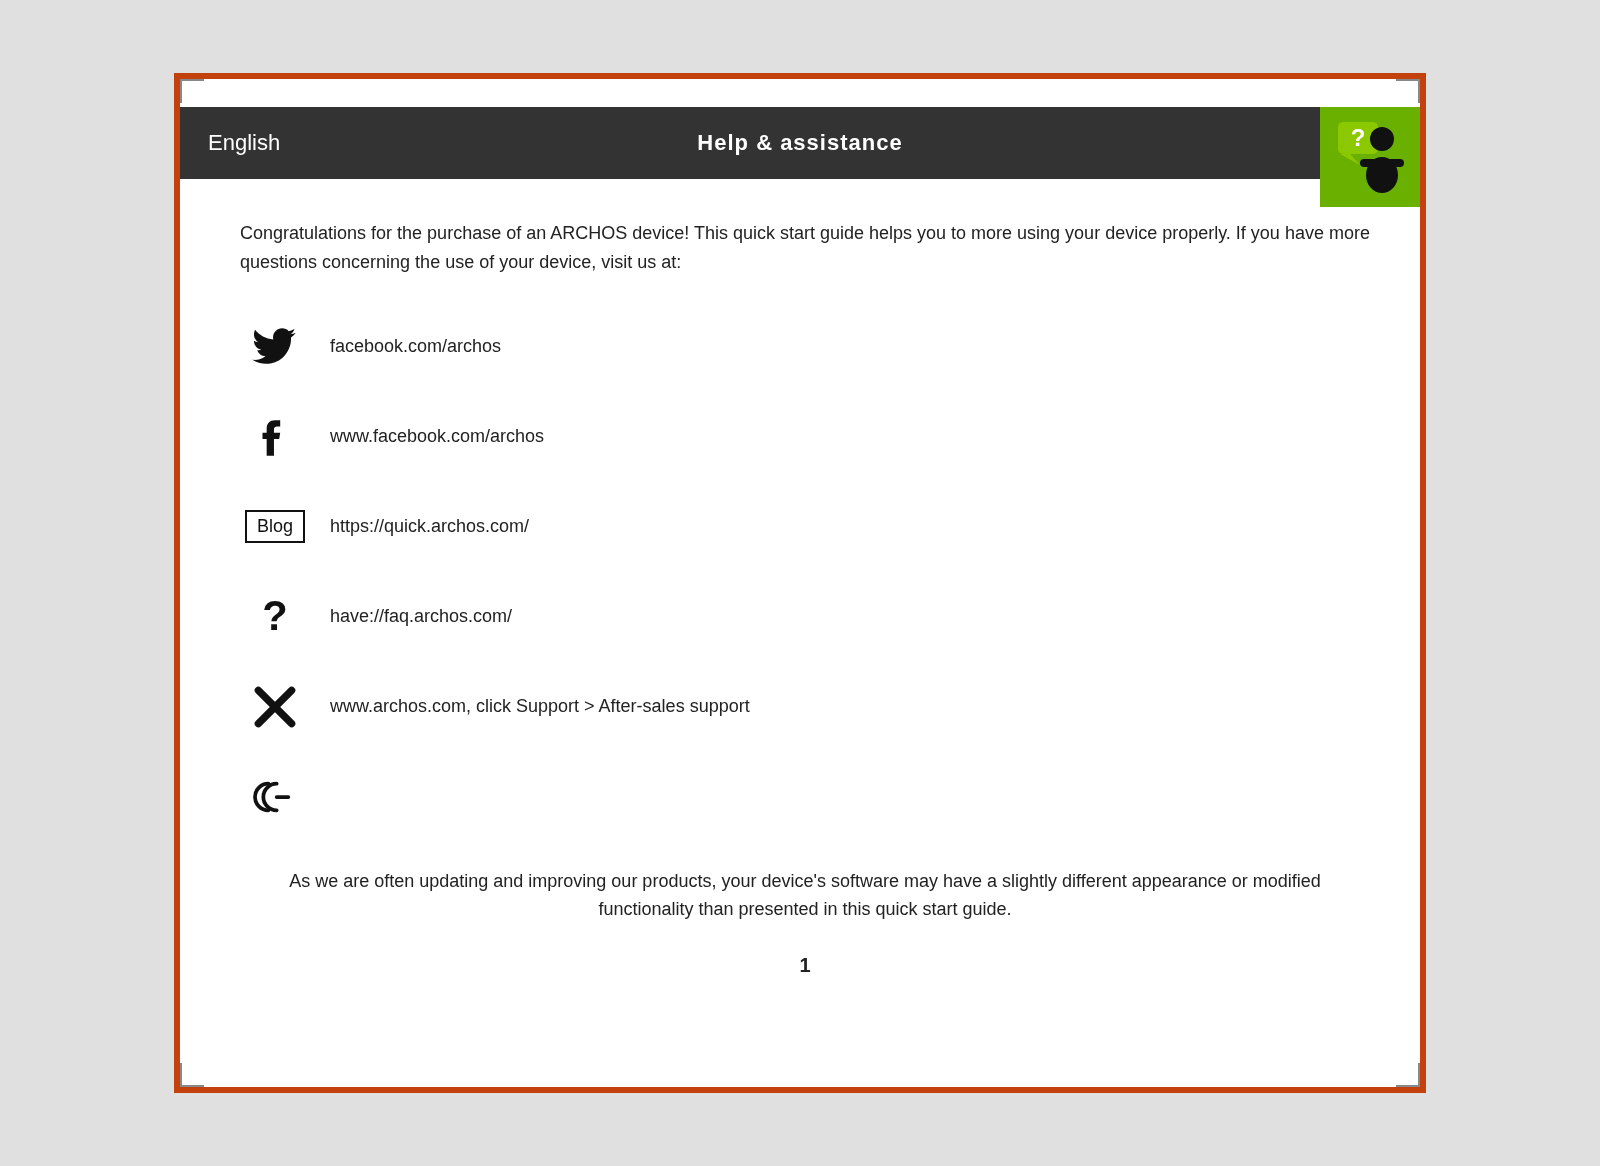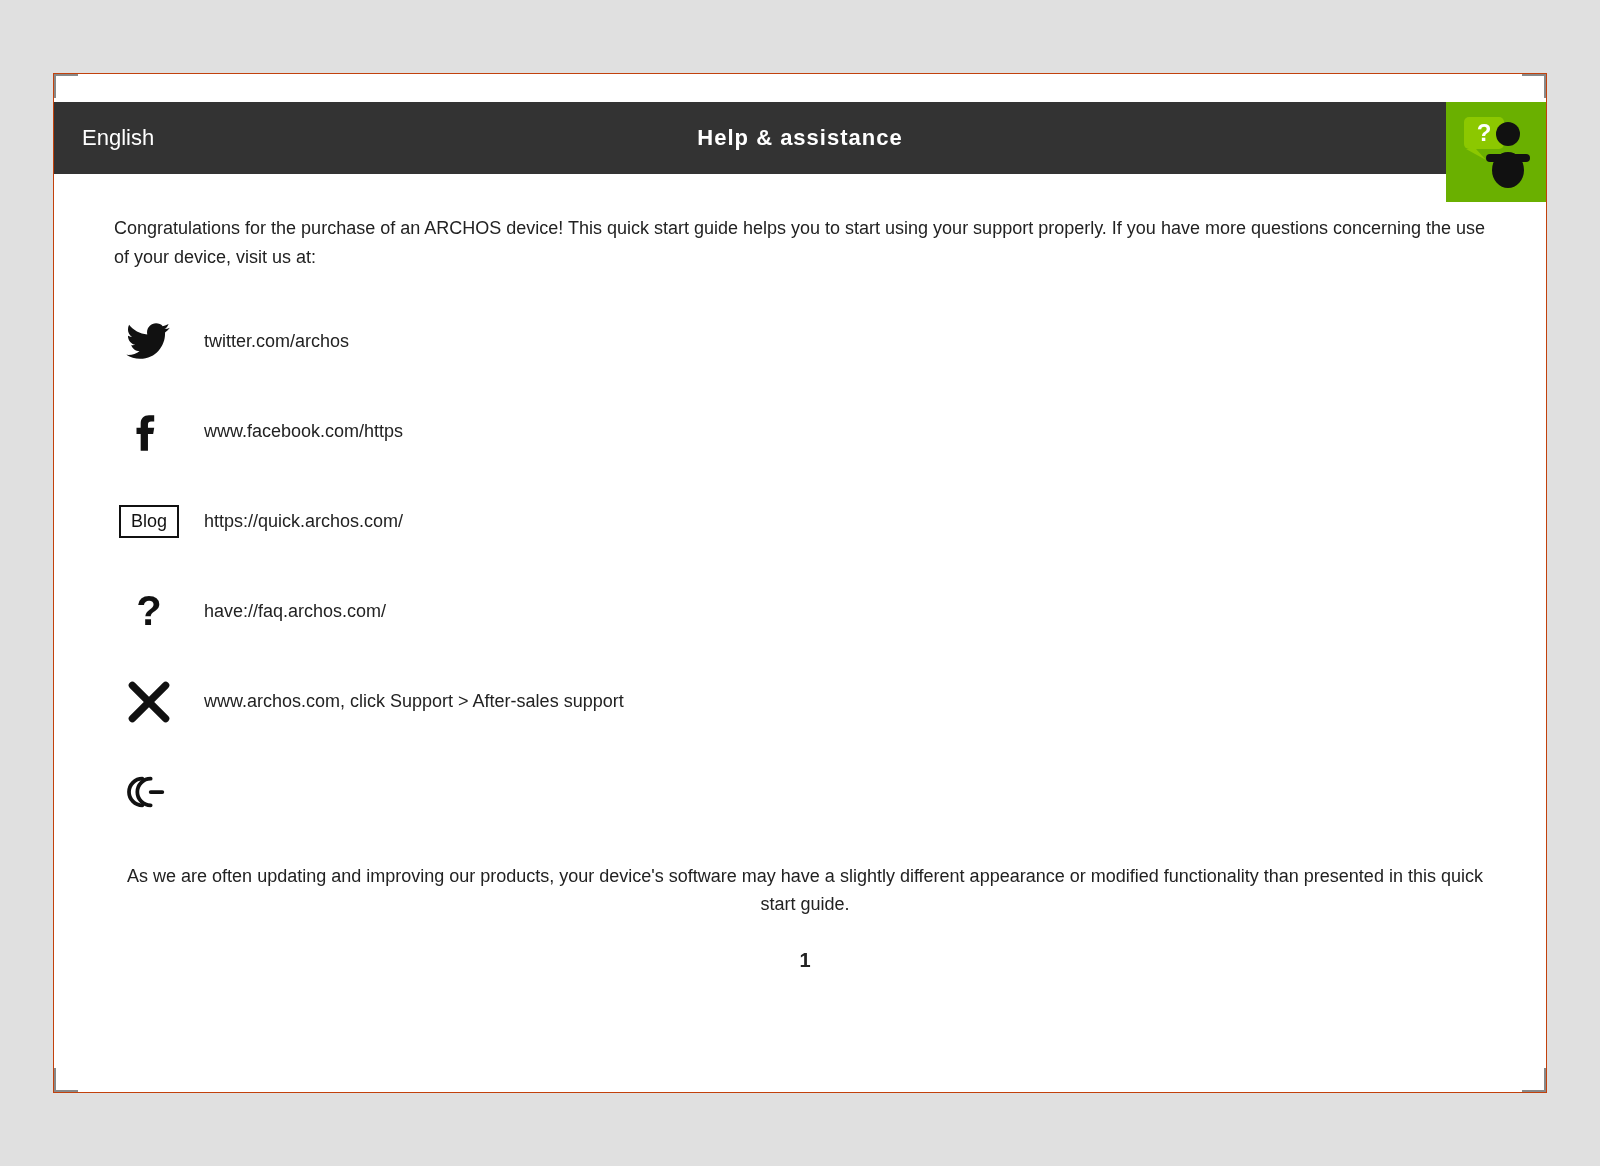--- a/index.html
+++ b/index.html
@@ -7,25 +7,25 @@
     body {
       background: #e0e0e0;
       display: flex;
       justify-content: center;
       align-items: center;
       min-height: 100vh;
       font-family: 'Arial', sans-serif;
     }
 
     .page {
-      width: 1494px;
+      width: 1252px;
       min-height: 1020px;
       background: #ffffff;
       position: relative;
-      border: 1px solid #c2410c;
+      border: 6px solid #c2410c;
     }
 
     
     .corner {
       position: absolute;
       width: 24px;
       height: 24px;
       border-color: #888;
       border-style: solid;
     }
@@ -179,40 +179,40 @@
 
         <ellipse cx="52" cy="58" rx="16" ry="18" fill="#111111"></ellipse>
 
         <rect x="30" y="42" width="44" height="8" rx="4" fill="#111111"></rect>
       </svg>
     </div>
   </div>
 
   <div class="content">
 
-    <p class="intro-text">Congratulations for the purchase of an ARCHOS device! This quick start guide helps you to start using your support properly. If you have more questions concerning the use of your device, visit us at:</p>
+    <p class="intro-text">Congratulations for the purchase of an ARCHOS device! This quick start guide helps you to more using your device properly. If you have more questions concerning the use of your device, visit us at:</p>
 
     <ul class="link-list">
 
       <li class="link-item">
         <div class="link-icon">
           <svg class="icon-svg" viewBox="0 0 48 48" xmlns="http://www.w3.org/2000/svg">
             <path d="M44 10.2c-1.6.7-3.3 1.2-5.1 1.4 1.8-1.1 3.2-2.8 3.9-4.9-1.7 1-3.6 1.7-5.6 2.1C35.6 6.9 33.3 6 30.8 6c-4.8 0-8.7 3.9-8.7 8.7 0 .7.1 1.3.2 2C15.2 16.3 9 12.8 4.9 7.5c-.7 1.3-1.1 2.8-1.1 4.4 0 3 1.5 5.7 3.9 7.2-1.4 0-2.8-.4-3.9-1v.1c0 4.2 3 7.7 7 8.5-.7.2-1.5.3-2.3.3-.6 0-1.1-.1-1.6-.2 1.1 3.4 4.3 5.9 8 6-2.9 2.3-6.6 3.6-10.6 3.6-.7 0-1.4 0-2-.1 3.8 2.4 8.2 3.8 13 3.8 15.6 0 24.1-12.9 24.1-24.1 0-.4 0-.7 0-1.1C41.3 13.5 42.8 12 44 10.2z" fill="#111111"></path>
           </svg>
         </div>
-        <span class="link-url">twitter.com/archos</span>
+        <span class="link-url">facebook.com/archos</span>
       </li>
 
       <li class="link-item">
         <div class="link-icon">
           <svg class="icon-svg" viewBox="0 0 48 48" xmlns="http://www.w3.org/2000/svg">
             <path d="M28 8h-4c-5 0-8 3-8 8v4h-4v6h4v16h7V26h5l1-6h-6v-3c0-2 1-3 3-3h3V8z" fill="#111111"></path>
           </svg>
         </div>
-        <span class="link-url">www.facebook.com/https</span>
+        <span class="link-url">www.facebook.com/archos</span>
       </li>
 
       <li class="link-item">
         <div class="link-icon blog-icon">
           <span class="blog-box">Blog</span>
         </div>
         <span class="link-url">https://quick.archos.com/</span>
       </li>
 
       <li class="link-item">

